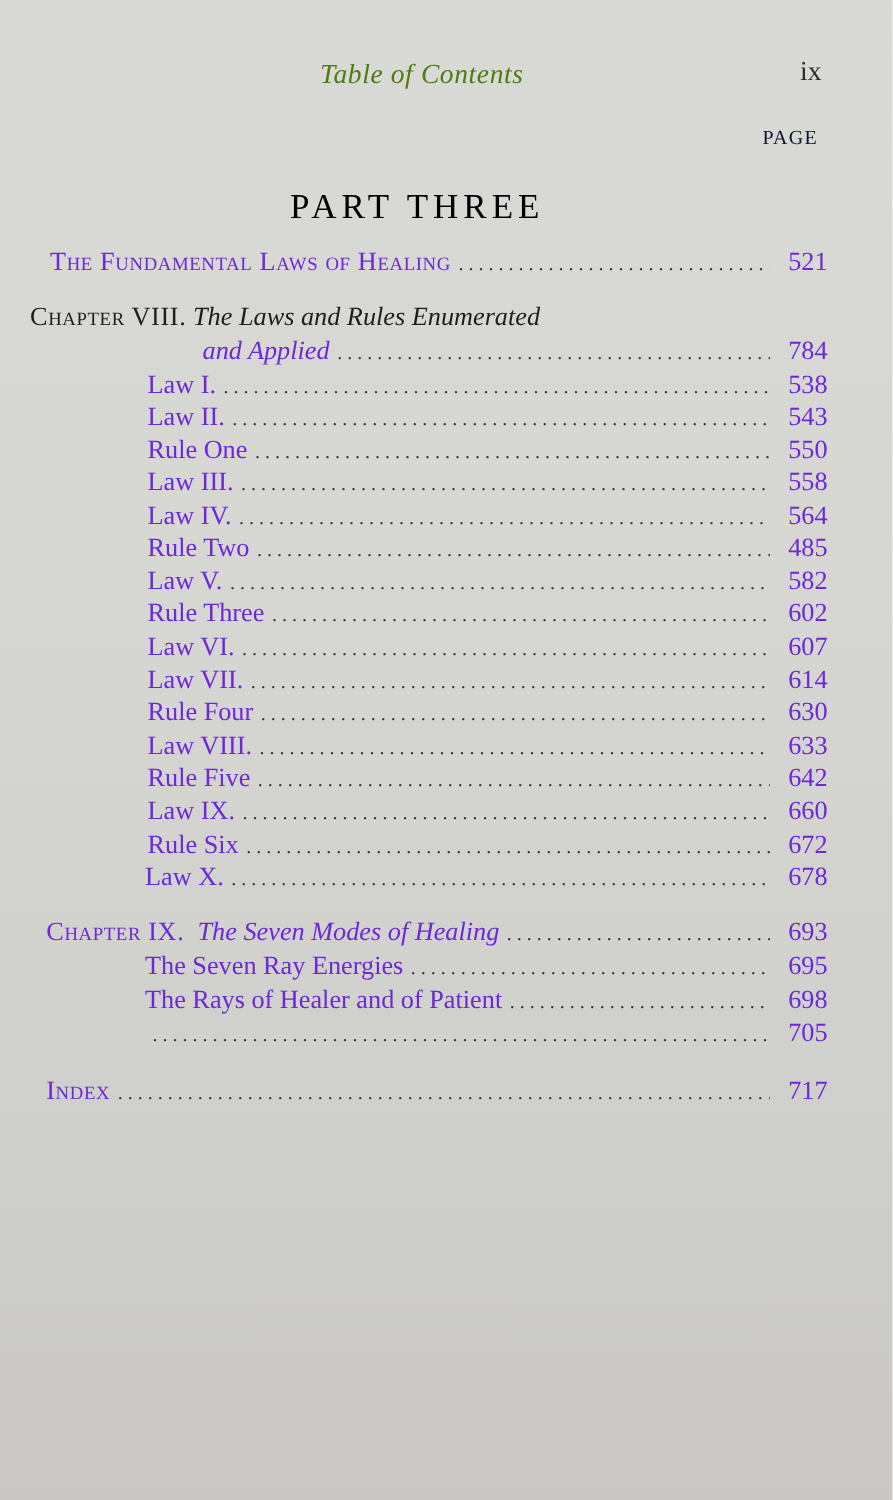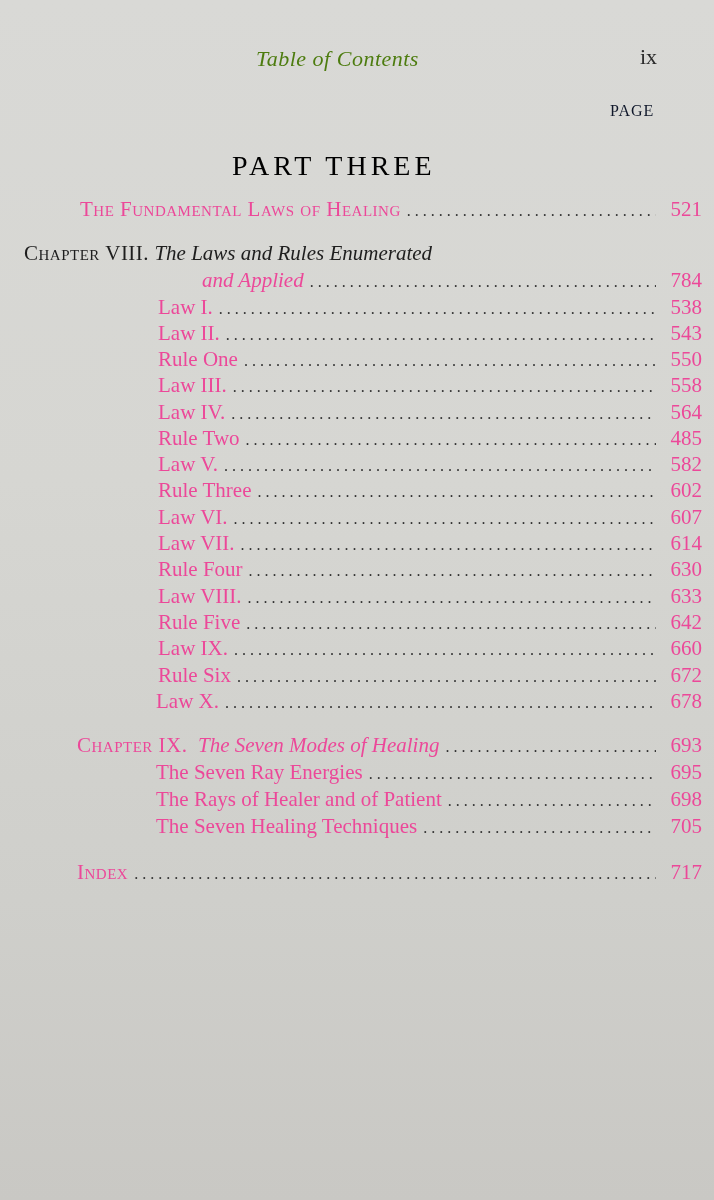--- a/index.html
+++ b/index.html
@@ -22,21 +22,21 @@
   .page-col-label {
     position: absolute; top: 102px; left: 610px;
     font-size: 16px; letter-spacing: 1px; color: #0f172a;
   }
   .part-title {
     position: absolute; top: 150px; left: 232px;
     font-size: 28px; letter-spacing: 4px; color: #000000;
   }
   .entry {
     position: absolute; display: flex; align-items: baseline;
-    font-size: 21px; white-space: nowrap; color: #ec4899; margin-left: 40px;
+    font-size: 21px; white-space: nowrap; color: #6d28d9;
   }
   .entry .label { white-space: nowrap; }
   .entry .leader {
     flex: 1; overflow: hidden; margin: 0 6px;
     letter-spacing: 5px; color: #333; font-size: 16px;
   }
   .entry .leader::before {
     content: ". . . . . . . . . . . . . . . . . . . . . . . . . . . . . . . . . . . . . . . . . . . . . . . . . . . . . . . . . . . . . . . . . . . . . . . . . .";
     letter-spacing: 0;
   }
@@ -167,21 +167,20 @@
     <span class="label">The Seven Ray Energies</span>
       <span class="leader"></span>
       <span class="pg">695</span>
   </div>
   <div class="entry" style="top:787px; left:116px; width:546px">
     <span class="label">The Rays of Healer and of Patient</span>
       <span class="leader"></span>
       <span class="pg">698</span>
   </div>
   <div class="entry" style="top:814px; left:116px; width:546px">
-    <span class="label">The Seven Healing Techniques</span>
       <span class="leader"></span>
       <span class="pg">705</span>
   </div>
 
   <div class="entry lvl0" style="top:860px; left:37px; width:625px">
     <span class="label sc">Index</span>
     <span class="leader"></span>
     <span class="pg">717</span>
   </div>
 

